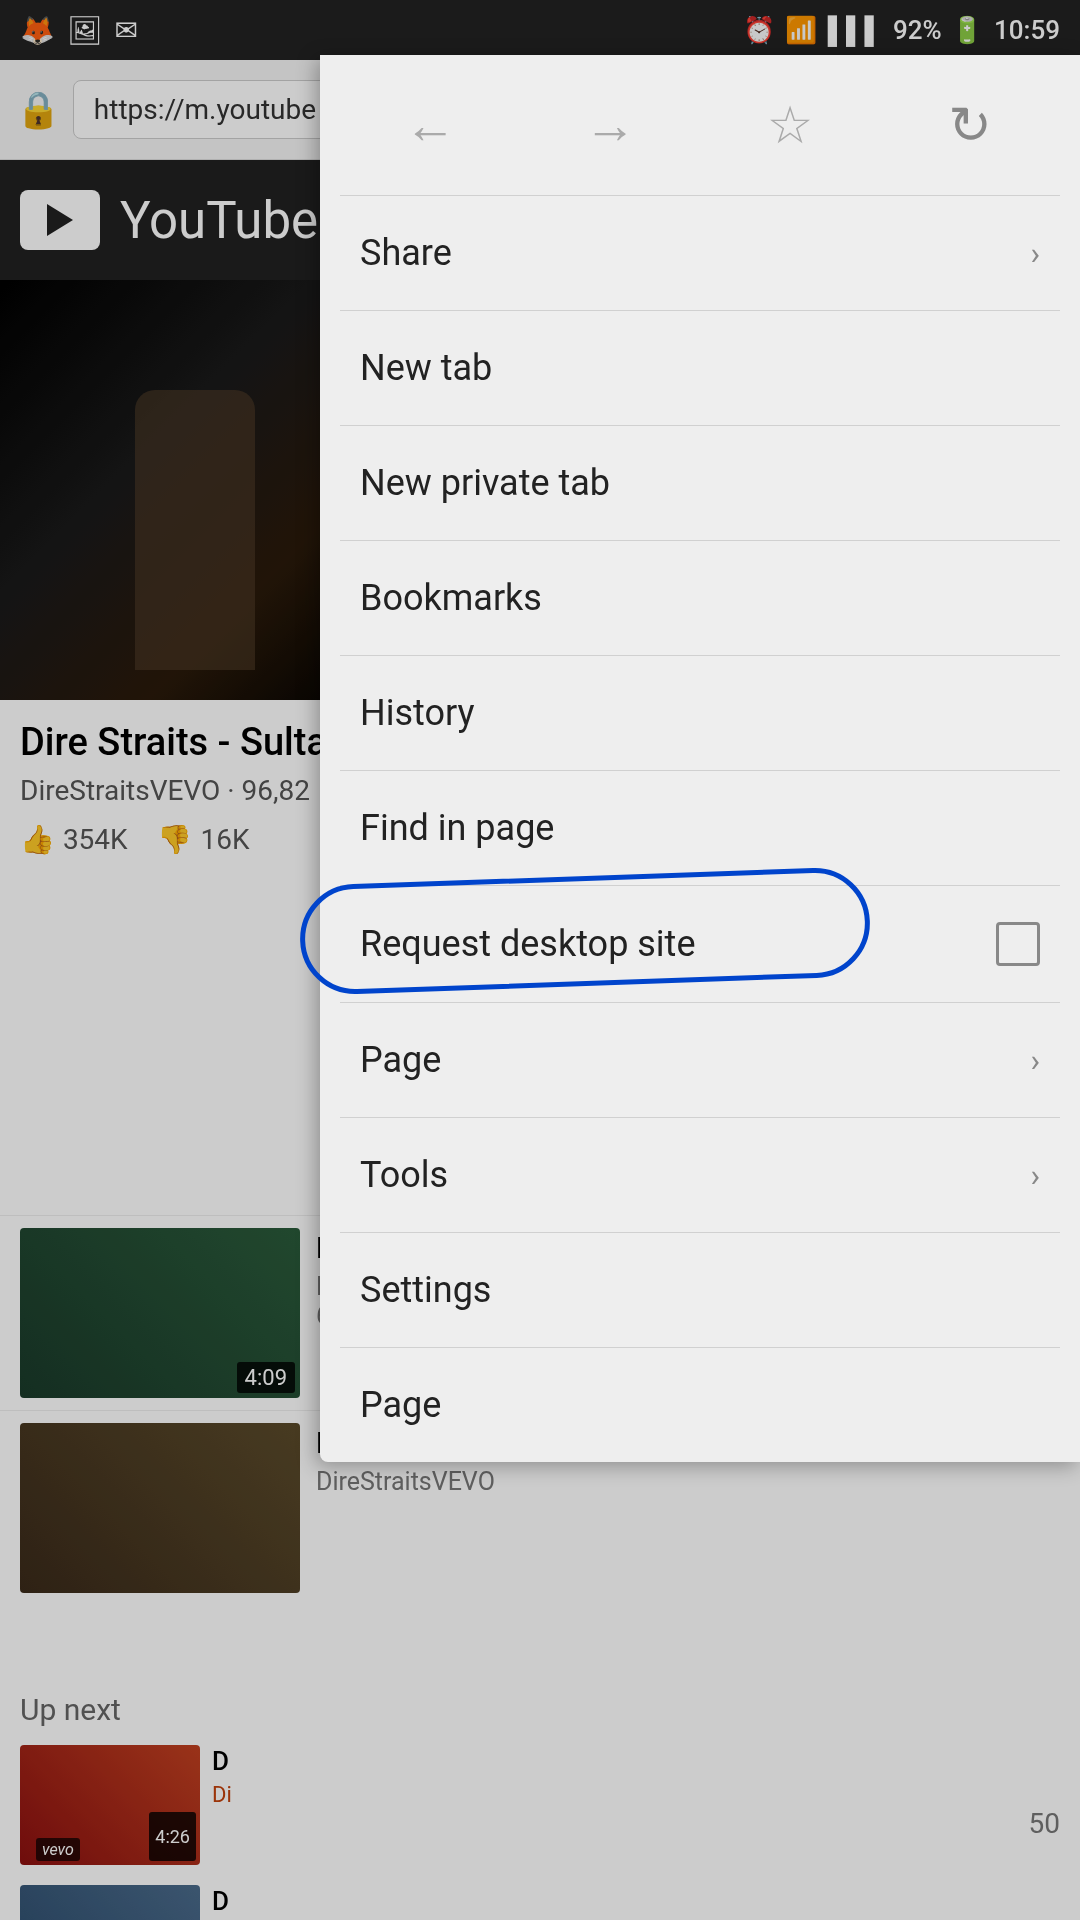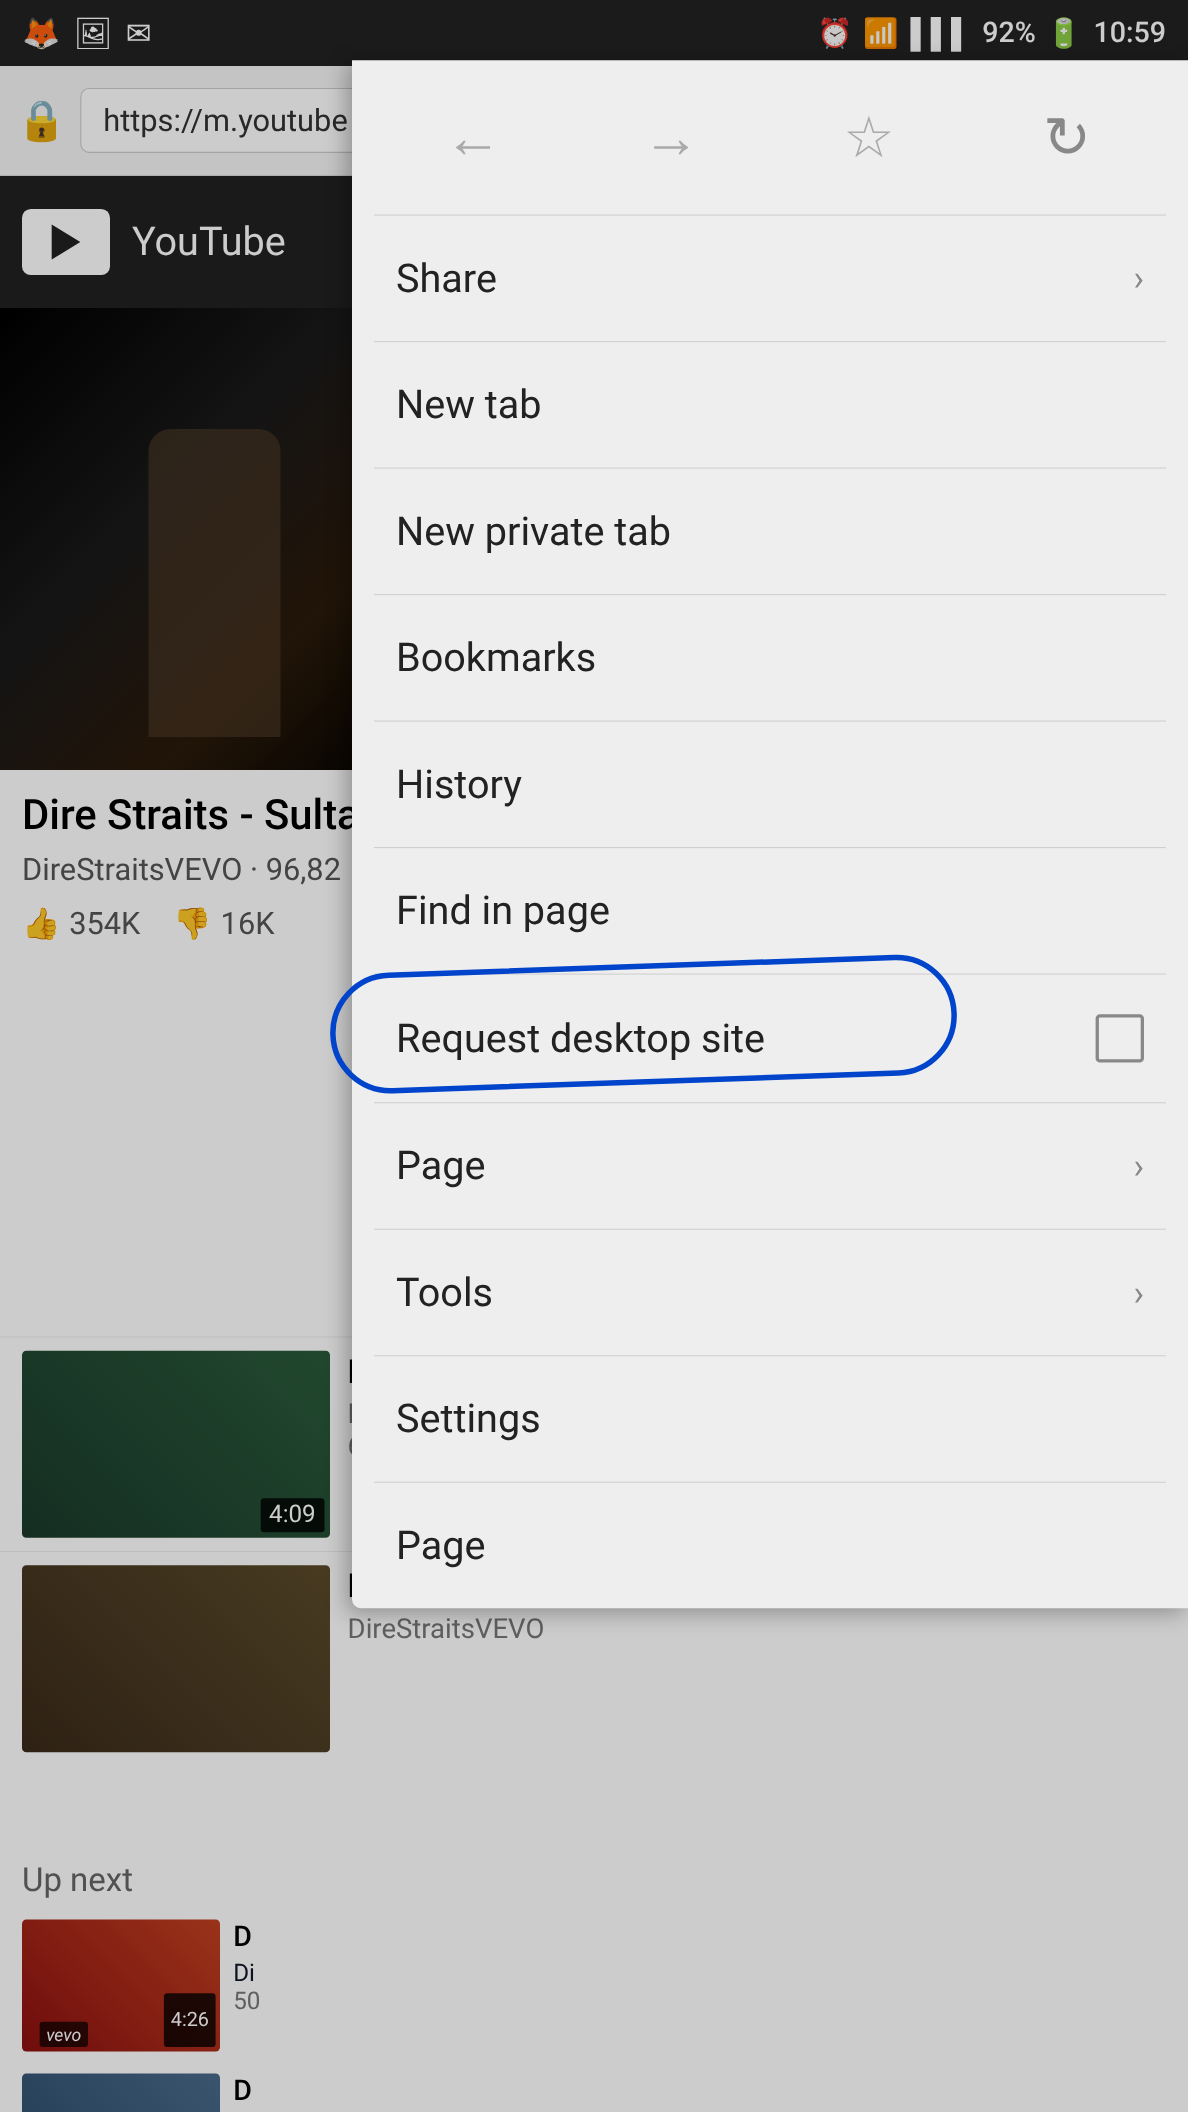--- a/index.html
+++ b/index.html
@@ -106,21 +106,21 @@
     }
     .yt-play-triangle {
       width: 0;
       height: 0;
       border-top: 16px solid transparent;
       border-bottom: 16px solid transparent;
       border-left: 26px solid #212121;
     }
     .yt-title {
       color: #fff;
-      font-size: 36px;
+      font-size: 51px;
       font-weight: 400;
       text-align: center;
     }
 
     
     .video-thumb {
       width: 390px;
       height: 420px;
       background: #000;
       position: absolute;
@@ -235,26 +235,27 @@
       flex: 1;
     }
     .thumb-title {
       font-size: 26px;
       font-weight: 500;
       color: #000;
       line-height: 1.3;
     }
     .thumb-channel {
       font-size: 22px;
-      color: #0f172a;
+      color: #c2410c;
       margin-top: 4px;
     }
     .thumb-views {
-      font-size: 22px;
+      font-size: 28px;
       color: #777;
+      text-align: right;
     }
 
     
     .thumb1 { background: linear-gradient(45deg, #8B1010, #c04020) !important; }
     .thumb2 { background: linear-gradient(45deg, #2a4a6a, #4a6a8a) !important; }
     .thumb3 { background: linear-gradient(45deg, #1a3a2a, #2a5a3a) !important; }
     .thumb4 { background: linear-gradient(45deg, #3a2a1a, #5a4a2a) !important; }
 
     
     .full-list-item {

